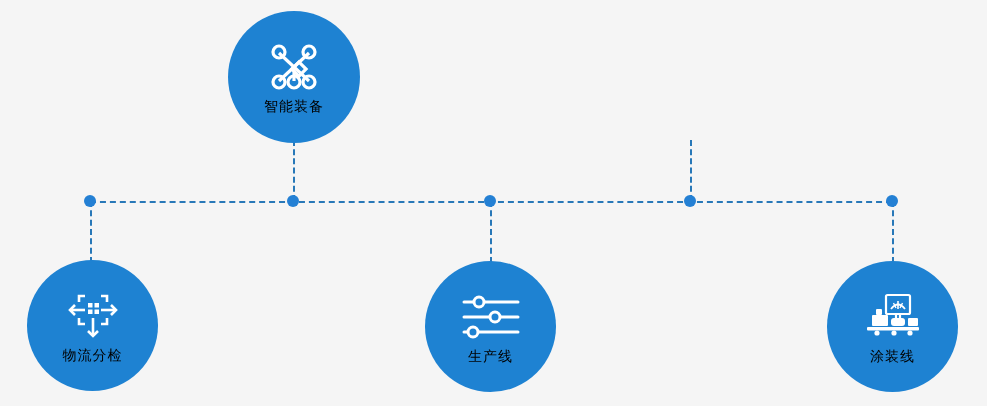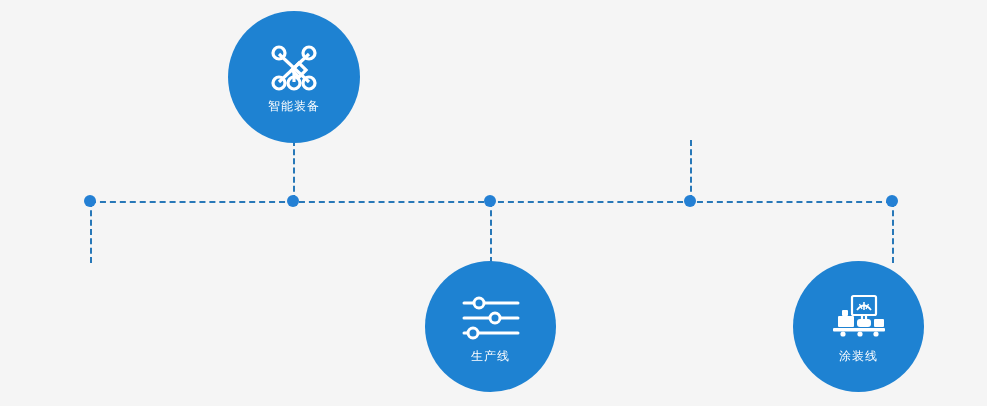--- a/index.html
+++ b/index.html
@@ -68,22 +68,22 @@
     z-index: 3;
   }
   .node-circle .icon-wrap {
     display: flex;
     align-items: center;
     justify-content: center;
     height: 52px;
     margin-bottom: 6px;
   }
   .node-circle .node-label {
-    color: #ffffff;
-    font-size: 12px;
+    color: #000000;
+    font-size: 14px;
     letter-spacing: 1px;
     line-height: 1;
     white-space: nowrap;
   }
 </style>
 </head>
 <body>
 
 <div id="diagram">
 
@@ -117,36 +117,54 @@
         <circle cx="13" cy="41" r="6"></circle>
         <circle cx="43" cy="41" r="6"></circle>
         <circle cx="28" cy="41" r="6"></circle>
         <rect x="28" y="19" width="10" height="10" transform="rotate(45 28 26)" fill="none"></rect>
       </svg>
     </div>
     <div class="node-label">智能装备</div>
   </div>
 
 
+  <div class="node-circle" style="left:27px; top:260px; width:131px; height:131px;">
+    <div class="icon-wrap">
+      <svg width="56" height="52" viewBox="0 0 56 52" fill="none" stroke="#ffffff" stroke-width="2.6">
+        <path d="M20 6 h-6 v6 M36 6 h6 v6 M20 34 h-6 v-6 M36 34 h6 v-6"></path>
+        <rect x="23" y="13" width="4.5" height="4.5" fill="#ffffff" stroke="none"></rect>
+        <rect x="29.5" y="13" width="4.5" height="4.5" fill="#ffffff" stroke="none"></rect>
+        <rect x="23" y="19.5" width="4.5" height="4.5" fill="#ffffff" stroke="none"></rect>
+        <rect x="29.5" y="19.5" width="4.5" height="4.5" fill="#ffffff" stroke="none"></rect>
+        <line x1="20" y1="20" x2="5" y2="20"></line>
+        <path d="M10 15 L5 20 L10 25"></path>
+        <line x1="36" y1="20" x2="51" y2="20"></line>
+        <path d="M46 15 L51 20 L46 25"></path>
+        <line x1="28" y1="28" x2="28" y2="46"></line>
+        <path d="M23 41 L28 46 L33 41"></path>
+      </svg>
+    </div>
+    <div class="node-label">物流分检</div>
+  </div>
 
   <div class="node-circle" style="left:425px; top:261px; width:131px; height:131px;text-align:center;">
     <div class="icon-wrap">
       <svg width="60" height="48" viewBox="0 0 60 48" fill="none" stroke="#ffffff" stroke-width="3">
         <line x1="3" y1="9" x2="57" y2="9" stroke-linecap="round"></line>
         <line x1="3" y1="24" x2="57" y2="24" stroke-linecap="round"></line>
         <line x1="3" y1="39" x2="57" y2="39" stroke-linecap="round"></line>
         <circle cx="18" cy="9" r="5" fill="#1e82d2"></circle>
         <circle cx="34" cy="24" r="5" fill="#1e82d2"></circle>
         <circle cx="12" cy="39" r="5" fill="#1e82d2"></circle>
       </svg>
     </div>
     <div class="node-label">生产线</div>
   </div>
 
-  <div class="node-circle" style="left:793px; top:261px; width:131px; height:131px;">
+  <div class="node-circle" style="left:827px; top:261px; width:131px; height:131px;">
     <div class="icon-wrap">
       <svg width="58" height="50" viewBox="0 0 58 50" fill="none" stroke="#ffffff" stroke-width="2.2">
         <rect x="22" y="3" width="24" height="19" rx="1.5"></rect>
         <path d="M27 17 q7 -9 14 0" stroke-width="1.8"></path>
         <line x1="34" y1="9" x2="34" y2="17" stroke-width="1.6"></line>
         <line x1="29.5" y1="11" x2="32" y2="16" stroke-width="1.4"></line>
         <line x1="38.5" y1="11" x2="36" y2="16" stroke-width="1.4"></line>
         <line x1="32" y1="22" x2="32" y2="26"></line>
         <line x1="36" y1="22" x2="36" y2="26"></line>
         <rect x="27" y="26" width="14" height="8" rx="3" fill="#ffffff" stroke="none"></rect>

